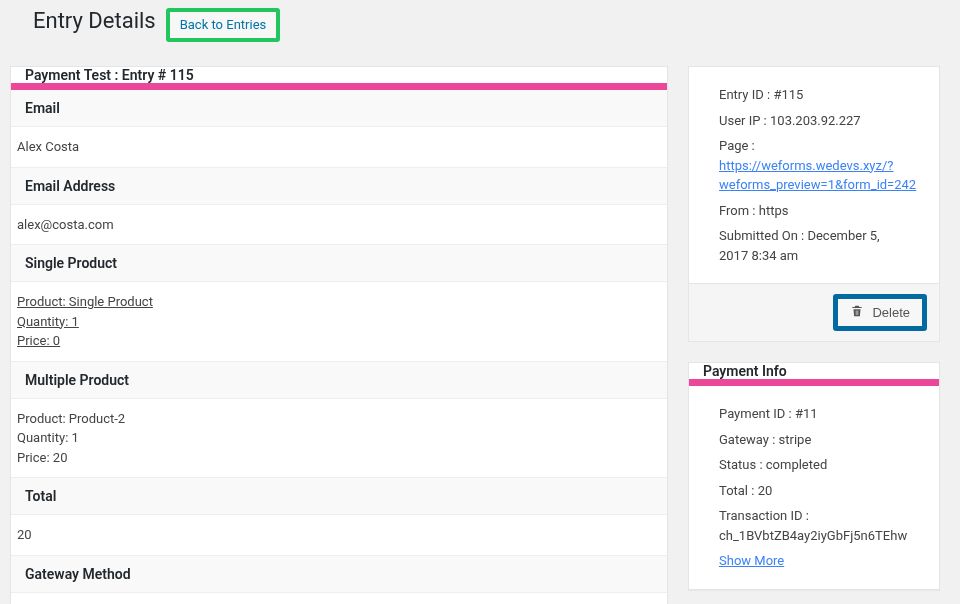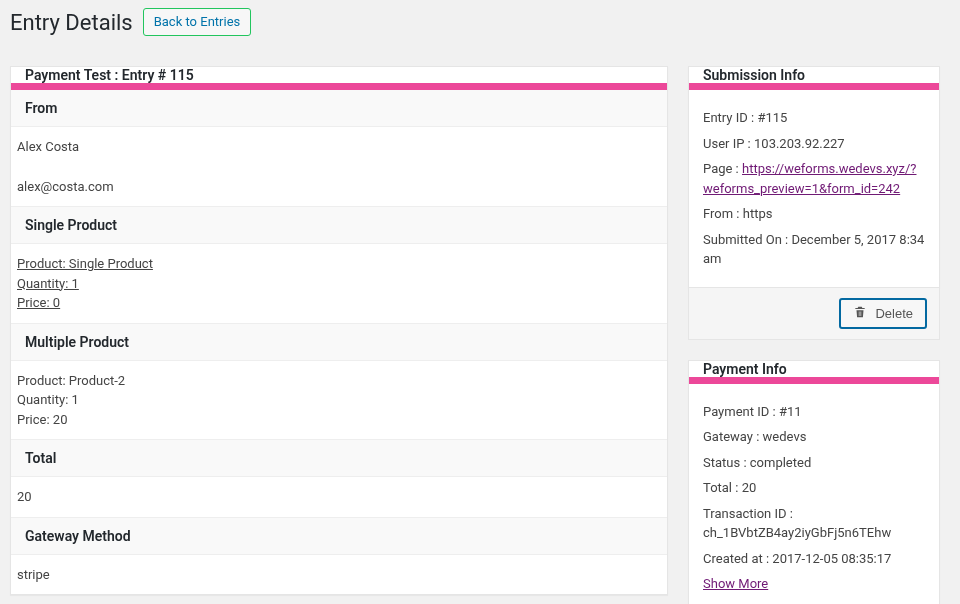--- a/index.html
+++ b/index.html
@@ -10,33 +10,33 @@
   font-size: 13px;
   width: 960px;
   height: 604px;
   overflow: hidden;
 }
 .wrap {
   padding: 0 20px 20px 10px;
 }
 .header {
   display: flex;
-  align-items: center;
-  padding: 8px 0 30px 0;
+  padding: 8px 0 24px 0;
+  margin-left: 23px;
 }
 .header h1 {
   font-size: 22px;
   font-weight: 400;
   color: #23282d;
   margin-right: 10px;
 }
 .btn {
   display: inline-block;
   padding: 4px 10px;
-  border: 1px solid #22c55e;
+  border: 4px solid #22c55e;
   border-radius: 3px;
   background: #f7f7f7;
   color: #0073aa;
   font-size: 13px;
   text-decoration: none;
   cursor: pointer;
   line-height: 18px;
 }
 .layout {
   display: flex;
@@ -60,26 +60,26 @@
   font-size: 14px;
   font-weight: 600;
   padding: 0 14px;
   border-bottom: 7px solid #ec4899;
   color: #23282d;
 }
 .inside {
   padding: 12px 14px;
 }
 .inside p {
-  margin: 6px 0;
+  margin: 6px 16px;
   line-height: 1.5;
   color: #444;
 }
 .inside a {
-  color: #701a75;
+  color: #3b82f6;
   text-decoration: underline;
 }
 .field-label {
   background: #f9f9f9;
   border-top: 1px solid #eee;
   border-bottom: 1px solid #eee;
   padding: 10px 14px;
   font-weight: 600;
   color: #23282d;
   font-size: 14px;
@@ -97,21 +97,21 @@
   padding: 10px 12px;
   text-align: right;
   margin-bottom: 20px;
   margin-top: -20px;
 }
 .delete-btn {
   display: inline-flex;
   align-items: center;
   gap: 8px;
   padding: 5px 12px;
-  border: 2px solid #0369a1;
+  border: 5px solid #0369a1;
   border-radius: 3px;
   background: #f7f7f7;
   color: #555;
   cursor: pointer;
   font-size: 13px;
 }
 .delete-btn svg { width: 14px; height: 14px; fill: #555; }
 </style>
 </head>
 <body>
@@ -120,23 +120,24 @@
   <div class="header">
     <h1>Entry Details</h1>
     <a class="btn">Back to Entries</a>
   </div>
 
   <div class="layout">
     <div class="main">
       <div class="postbox">
         <h2 class="hndle">Payment Test : Entry # 115</h2>
 
-        <div class="field-label first">From</div>
+        <div class="field-label first">Email</div>
         <div class="field-value">Alex Costa</div>
 
+        <div class="field-label">Email Address</div>
         <div class="field-value">alex@costa.com</div>
 
         <div class="field-label">Single Product</div>
         <div class="field-value" style="white-space:pre-line;text-decoration:underline;">Product: Single Product
 Quantity: 1
 Price: 0</div>
 
         <div class="field-label">Multiple Product</div>
         <div class="field-value" style="white-space:pre-line;">Product: Product-2
 Quantity: 1
@@ -145,21 +146,20 @@
         <div class="field-label">Total</div>
         <div class="field-value">20</div>
 
         <div class="field-label">Gateway Method</div>
         <div class="field-value">stripe</div>
       </div>
     </div>
 
     <div class="side">
       <div class="postbox">
-        <h2 class="hndle">Submission Info</h2>
         <div class="inside">
           <p>
             <span>Entry ID :</span>
             <span>#115</span>
           </p>
           <p>
             <span>User IP :</span>
             <span>103.203.92.227</span>
           </p>
           <p>
@@ -189,36 +189,32 @@
 
       <div class="postbox">
         <h2 class="hndle">Payment Info</h2>
         <div class="inside">
           <p>
             <span>Payment ID :</span>
             <span>#11</span>
           </p>
           <p>
             <span>Gateway :</span>
-            <span>wedevs</span>
+            <span>stripe</span>
           </p>
           <p>
             <span>Status :</span>
             <span>completed</span>
           </p>
           <p>
             <span>Total :</span>
             <span>20</span>
           </p>
           <p>
             <span>Transaction ID :</span>
             <span>ch_1BVbtZB4ay2iyGbFj5n6TEhw</span>
-          </p>
-          <p>
-            <span>Created at :</span>
-            <span>2017-12-05 08:35:17</span>
           </p>
           <p><a>Show More</a></p>
         </div>
       </div>
     </div>
   </div>
 </div>
 
 </body></html>

